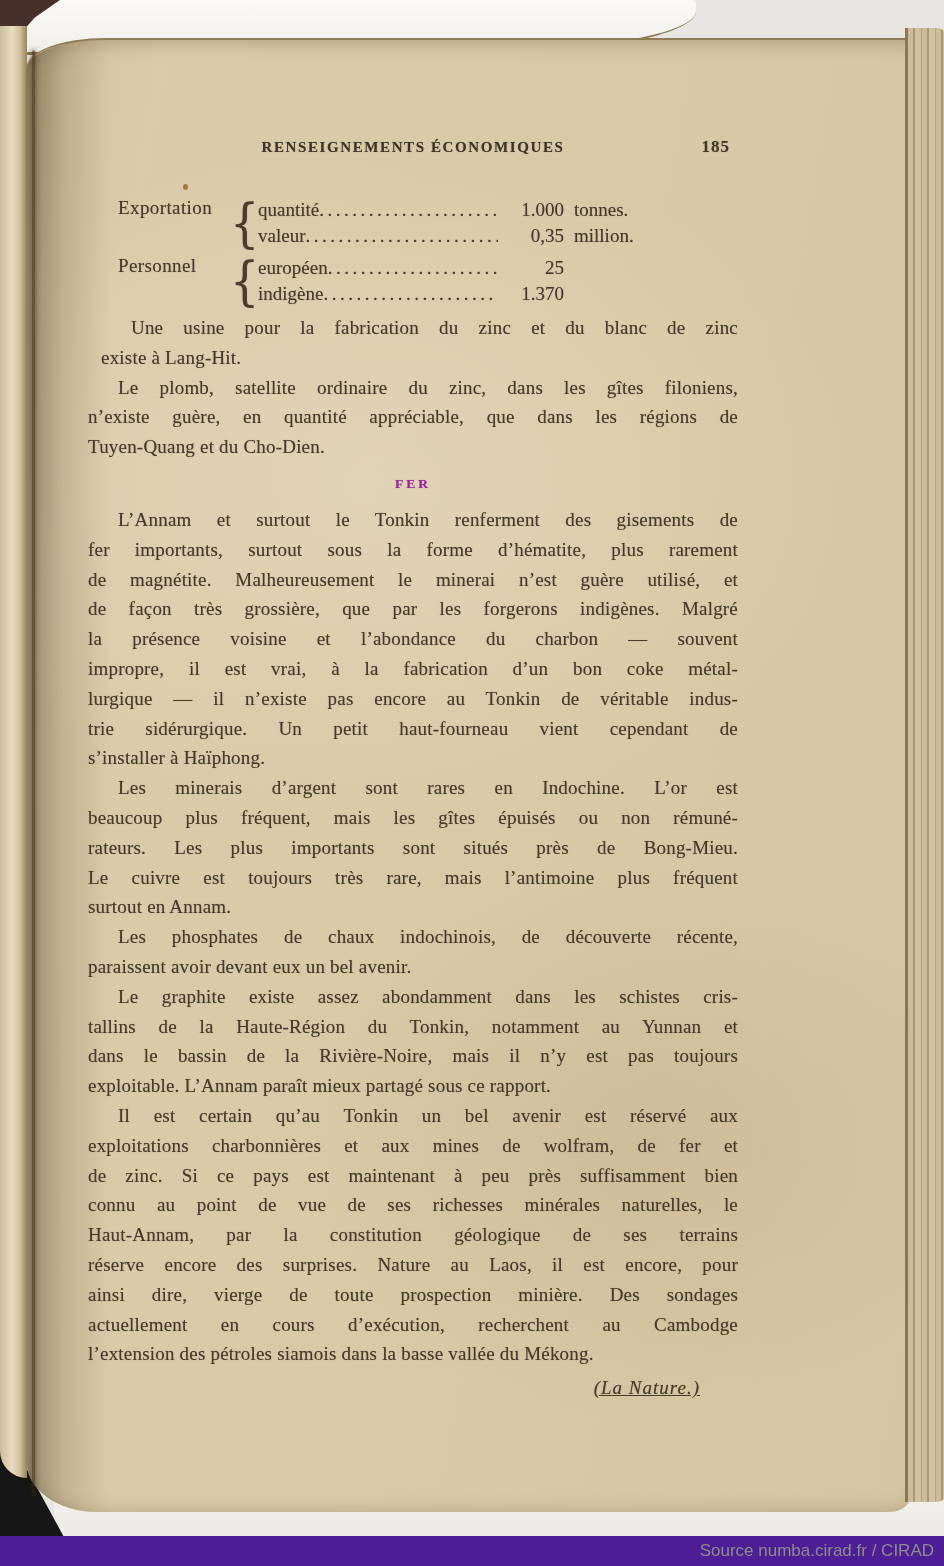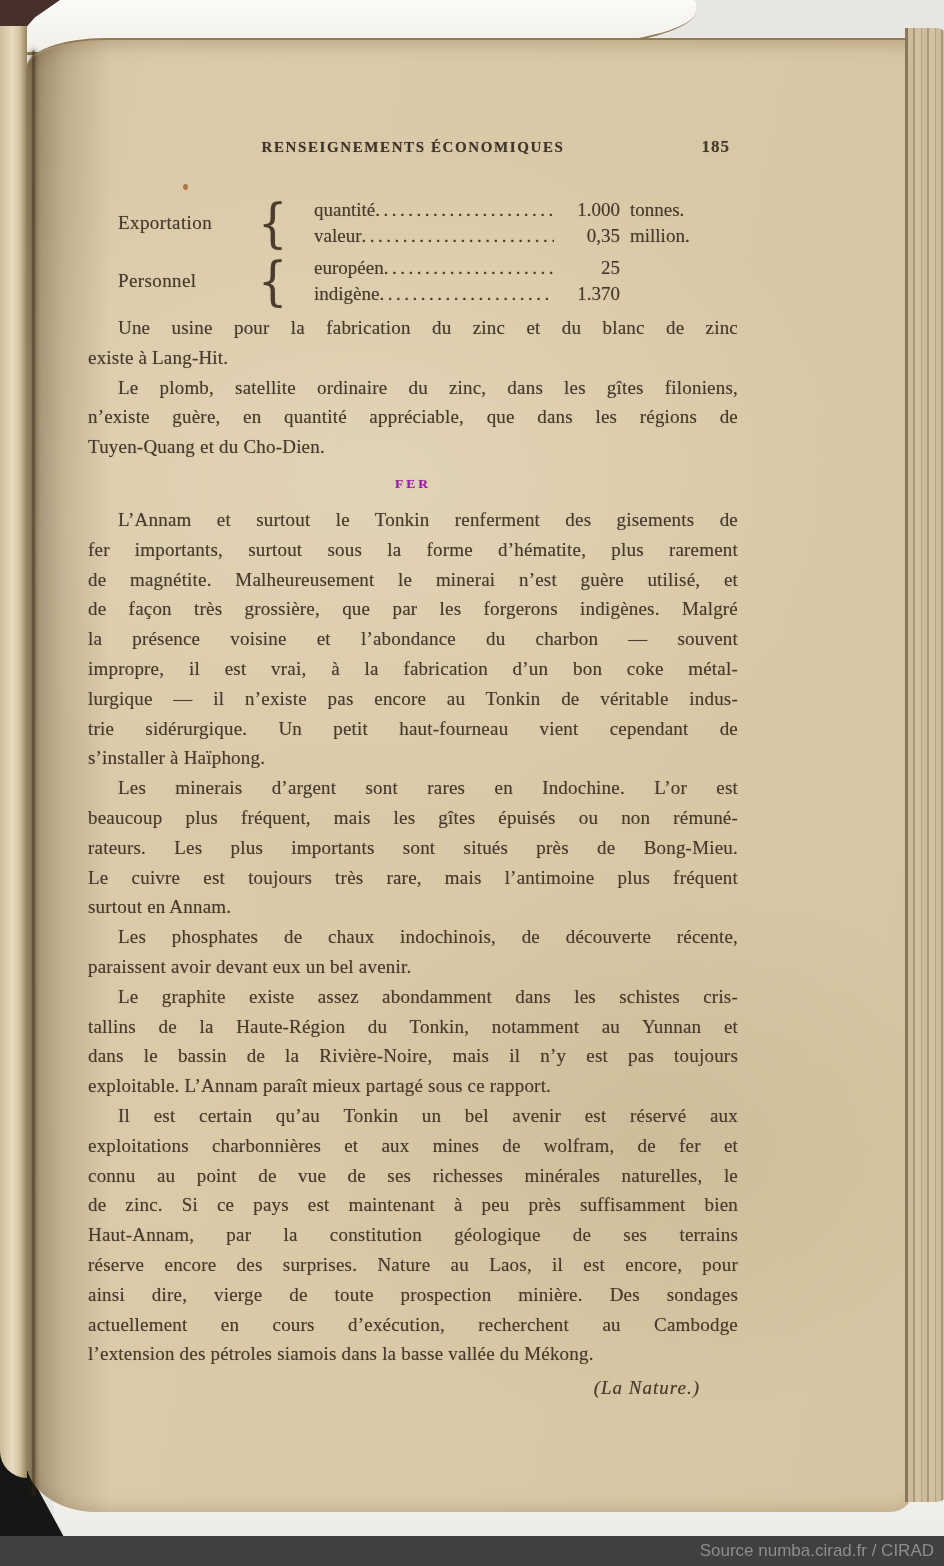--- a/index.html
+++ b/index.html
@@ -87,21 +87,21 @@
     display:block;text-align:center;
     font-weight:700;font-size:15px;letter-spacing:1.6px;
     color:#3f342a;
   }
   .rh-num{
     position:absolute;right:8px;top:-2px;
     font-weight:700;font-size:17px;letter-spacing:1px;
   }
 
   .stats{margin-top:36px;margin-left:30px;}
-  .sgroup{display:flex;align-items:center;margin-bottom:6px;gap:28px;}
+  .sgroup{display:flex;margin-bottom:6px;}
   .sgroup-label{width:112px;font-size:19px;letter-spacing:0.4px;}
   .brace{
     width:24px;font-size:46px;line-height:52px;font-weight:400;
     font-family:"DejaVu Serif",serif;color:#4a3c2c;
     transform:scaleY(1.12);display:inline-block;text-align:center;
   }
   .srows{flex:1;margin-left:4px;}
   .srow{display:flex;align-items:baseline;height:26px;line-height:26px;white-space:nowrap;}
   .cell-item{display:flex;width:240px;overflow:hidden;align-items:baseline;}
   .dots{flex:1;overflow:hidden;letter-spacing:3.5px;white-space:nowrap;color:#4a3c2c;}
@@ -109,37 +109,37 @@
   .val-unit{margin-left:10px;}
 
   .para{margin:0;}
   .para .tl{
     line-height:29.8px;
     text-align:justify;text-align-last:justify;
     letter-spacing:0.2px;
   }
   .para .tl.first{text-indent:30px;}
   .para .tl.last{text-align-last:left;}
-  .para.p-first{margin-top:4px;}
+  .para.p-first{margin-top:4px;margin-left:13px;}
 
   .section-heading{
     margin:14px 0 13px 0;
     text-align:center;font-size:13.5px;font-weight:700;
     letter-spacing:3px;color:#a21caf;
   }
   .attribution{
     margin-top:4px;line-height:30px;
     text-align:right;padding-right:38px;
-    font-style:italic;letter-spacing:1px;
+    font-style:italic;letter-spacing:1px;text-decoration:underline;
   }
 
   
   .footer-bar{
     position:absolute;left:0;bottom:0;width:944px;height:30px;
-    background:#404040;z-index:8;
+    background:#4c1d95;z-index:8;
     display:flex;align-items:center;justify-content:flex-end;
     padding-right:10px;box-sizing:border-box;
     font-family:"Liberation Sans","DejaVu Sans",sans-serif;
     font-size:17px;color:#8e8d8b;
   }
 </style>
 </head>
 <body>
 
 <div class="canvas">
@@ -251,22 +251,22 @@
       </div>
     <div class="para">
         <div class="tl first">Le graphite existe assez abondamment dans les schistes cris-</div>
         <div class="tl">tallins de la Haute-Région du Tonkin, notamment au Yunnan et</div>
         <div class="tl">dans le bassin de la Rivière-Noire, mais il n’y est pas toujours</div>
         <div class="tl last">exploitable. L’Annam paraît mieux partagé sous ce rapport.</div>
       </div>
     <div class="para">
         <div class="tl first">Il est certain qu’au Tonkin un bel avenir est réservé aux</div>
         <div class="tl">exploitations charbonnières et aux mines de wolfram, de fer et</div>
+        <div class="tl">de zinc. Si ce pays est maintenant à peu près suffisamment bien</div>
         <div class="tl">connu au point de vue de ses richesses minérales naturelles, le</div>
-        <div class="tl">de zinc. Si ce pays est maintenant à peu près suffisamment bien</div>
         <div class="tl">Haut-Annam, par la constitution géologique de ses terrains</div>
         <div class="tl">réserve encore des surprises. Nature au Laos, il est encore, pour</div>
         <div class="tl">ainsi dire, vierge de toute prospection minière. Des sondages</div>
         <div class="tl">actuellement en cours d’exécution, recherchent au Cambodge</div>
         <div class="tl last">l’extension des pétroles siamois dans la basse vallée du Mékong.</div>
       </div>
 
     <div class="attribution">(La Nature.)</div>
 
   </div>

